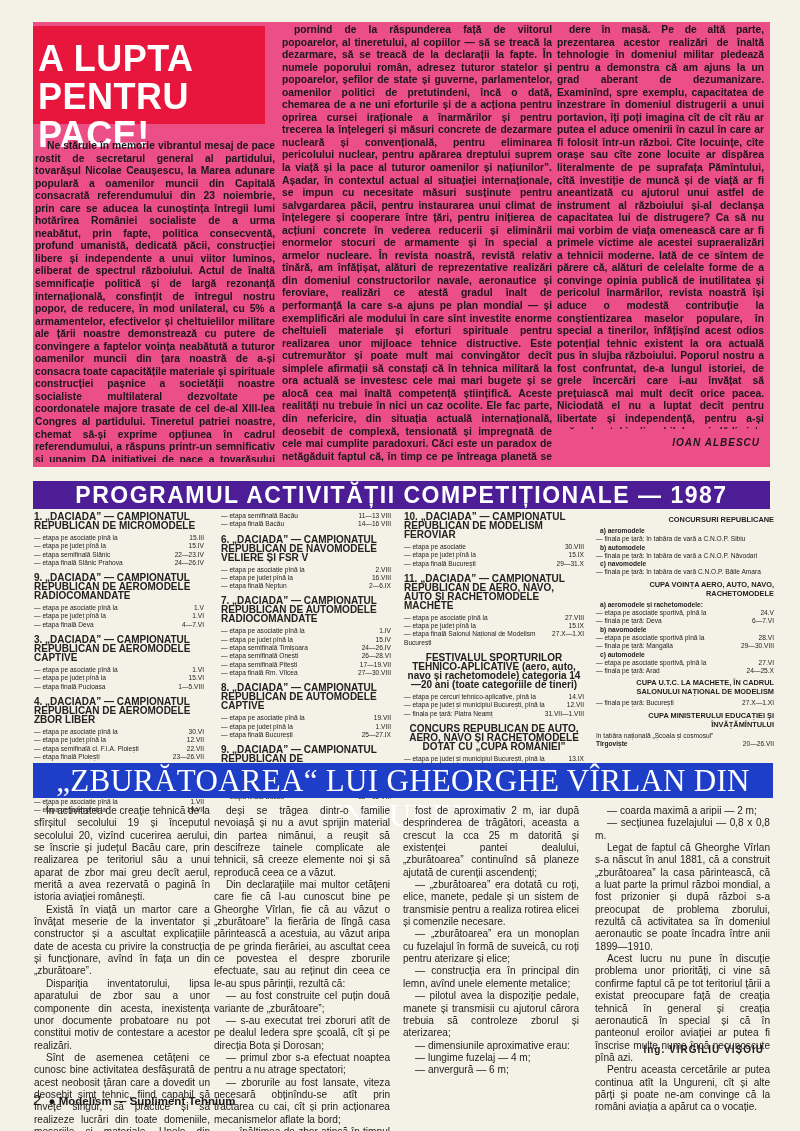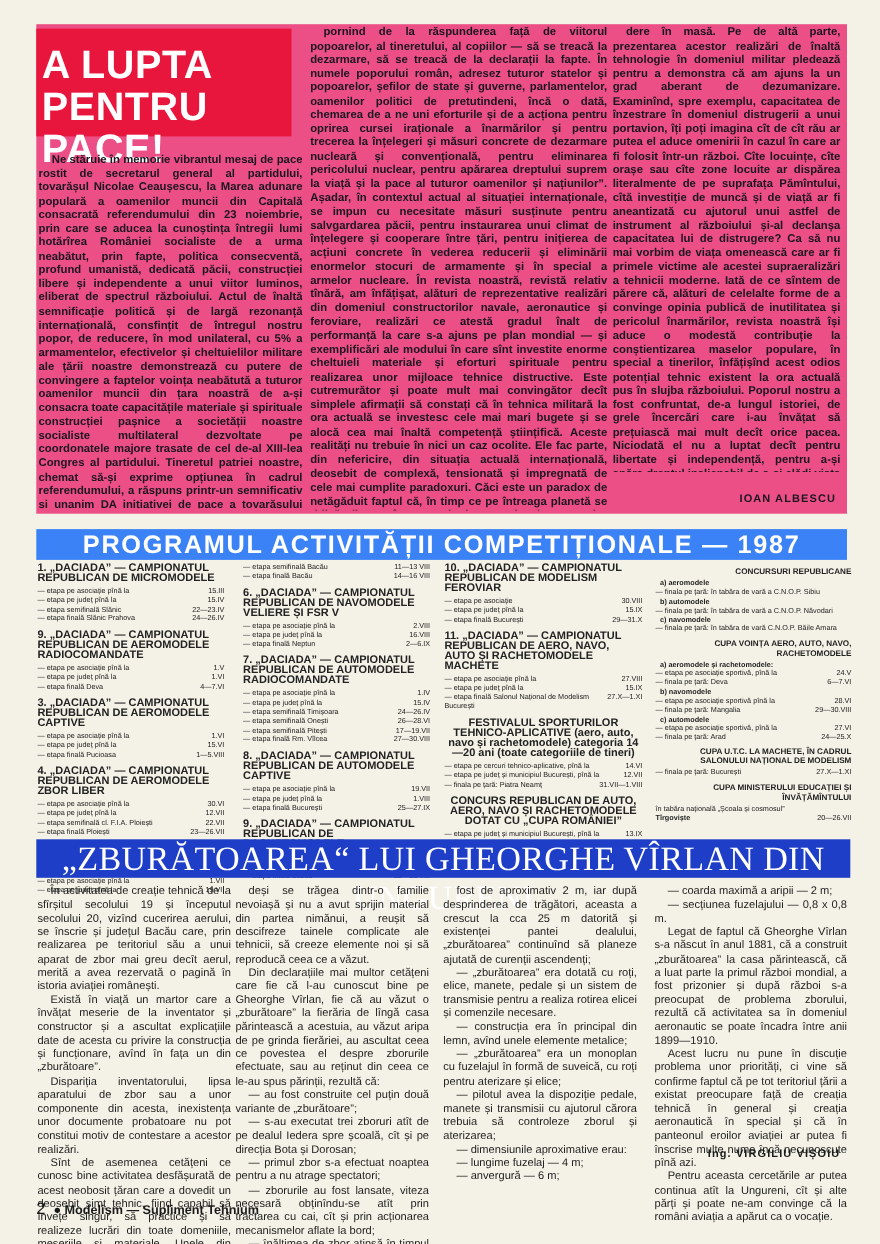--- a/index.html
+++ b/index.html
@@ -8,24 +8,24 @@
 
   
   .pink-block { position: absolute; left: 33px; top: 22px; width: 737px; height: 445px; background: #ec4f86; }
   .title-box { position: absolute; left: 33px; top: 26px; width: 232px; height: 98px; background: #e8163c; padding: 14px 0 0 5px; }
   .title-box .t { color: #fff; font-family: "Liberation Sans", sans-serif; font-weight: 700; font-size: 36px; line-height: 38px; letter-spacing: 0.5px; }
   .pink-col { position: absolute; font-size: 10.3px; line-height: 12.55px; text-align: justify; font-weight: 700; color: #1b1520; overflow: hidden; }
   .pink-col p { text-indent: 12px; }
   .col1 { left: 35px; top: 140px; width: 240px; height: 322px; }
   .col2 { left: 282px; top: 24px; width: 270px; height: 440px; }
   .col3 { left: 557px; top: 24px; width: 207px; height: 405px; }
-  .sig1 { position: absolute; right: 40px; top: 448px; font-weight: 700; font-size: 10px; letter-spacing: 1px; color: #1b1520; }
+  .sig1 { position: absolute; right: 40px; top: 437px; font-style: italic; font-weight: 700; font-size: 10px; letter-spacing: 1px; color: #1b1520; }
 
   
-  .banner-blue { position: absolute; left: 33px; top: 481px; width: 737px; height: 28px; background: #3b82f6; color: #fff; font-family: "Liberation Sans", sans-serif; font-weight: 700; font-size: 23px; line-height: 28px; text-align: center; letter-spacing: 1.5px; }
+  .banner-blue { position: absolute; left: 33px; top: 481px; width: 737px; height: 28px; background: #4c1d95; color: #fff; font-family: "Liberation Sans", sans-serif; font-weight: 700; font-size: 23px; line-height: 28px; text-align: center; letter-spacing: 1.5px; }
 
   .prog-col { position: absolute; font-family: "Liberation Sans", sans-serif; font-size: 6.6px; line-height: 8.3px; color: #222; }
   .prog-col .sec { margin-bottom: 6px; }
   .prog-col .sec-title { font-weight: 700; font-size: 10px; line-height: 9px; margin-bottom: 4px; }
   .prog-col .sec-title.c { text-align: center; }
   .prog-col .row { display: flex; justify-content: space-between; }
   .prog-col .row .v { white-space: nowrap; padding-left: 4px; }
   .prog-col .sub { font-weight: 700; padding-left: 4px; }
   .prog-col .hd { text-align: right; font-weight: 700; font-size: 7.4px; line-height: 9px; margin: 3px 0 3px; }
   .p1 { left: 34px; top: 512px; width: 170px; }
@@ -360,22 +360,22 @@
     <p>Din declarațiile mai multor cetățeni care fie că l-au cunoscut bine pe Gheorghe Vîrlan, fie că au văzut o „zburătoare” la fierăria de lîngă casa părintească a acestuia, au văzut aripa de pe grinda fierăriei, au ascultat ceea ce povestea el despre zborurile efectuate, sau au reținut din ceea ce le-au spus părinții, rezultă că:</p>
     <p>— au fost construite cel puțin două variante de „zburătoare”;</p>
     <p>— s-au executat trei zboruri atît de pe dealul Iedera spre școală, cît și pe direcția Bota și Dorosan;</p>
     <p>— primul zbor s-a efectuat noaptea pentru a nu atrage spectatori;</p>
     <p>— zborurile au fost lansate, viteza necesară obținîndu-se atît prin tractarea cu cai, cît și prin acționarea mecanismelor aflate la bord;</p>
     <p>— înălțimea de zbor atinsă în timpul tractării pe platoul dealului a</p>
   </div>
 <div class="art-col a3">
     <p>fost de aproximativ 2 m, iar după desprinderea de trăgători, aceasta a crescut la cca 25 m datorită și existenței pantei dealului, „zburătoarea” continuînd să planeze ajutată de curenții ascendenți;</p>
     <p>— „zburătoarea” era dotată cu roți, elice, manete, pedale și un sistem de transmisie pentru a realiza rotirea elicei și comenzile necesare.</p>
+    <p>— „zburătoarea” era un monoplan cu fuzelajul în formă de suveică, cu roți pentru aterizare și elice;</p>
     <p>— construcția era în principal din lemn, avînd unele elemente metalice;</p>
-    <p>— „zburătoarea” era un monoplan cu fuzelajul în formă de suveică, cu roți pentru aterizare și elice;</p>
     <p>— pilotul avea la dispoziție pedale, manete și transmisii cu ajutorul cărora trebuia să controleze zborul și aterizarea;</p>
     <p>— dimensiunile aproximative erau:</p>
     <p>— lungime fuzelaj — 4 m;</p>
     <p>— anvergură — 6 m;</p>
   </div>
 <div class="art-col a4">
     <p>— coarda maximă a aripii — 2 m;</p>
     <p>— secțiunea fuzelajului — 0,8 x 0,8 m.</p>
     <p>Legat de faptul că Gheorghe Vîrlan s-a născut în anul 1881, că a construit „zburătoarea” la casa părintească, că a luat parte la primul război mondial, a fost prizonier și după război s-a preocupat de problema zborului, rezultă că activitatea sa în domeniul aeronautic se poate încadra între anii 1899—1910.</p>
     <p>Acest lucru nu pune în discuție problema unor priorități, ci vine să confirme faptul că pe tot teritoriul țării a existat preocupare față de creația tehnică în general și creația aeronautică în special și că în panteonul eroilor aviației ar putea fi înscrise multe nume încă necunoscute pînă azi.</p>

